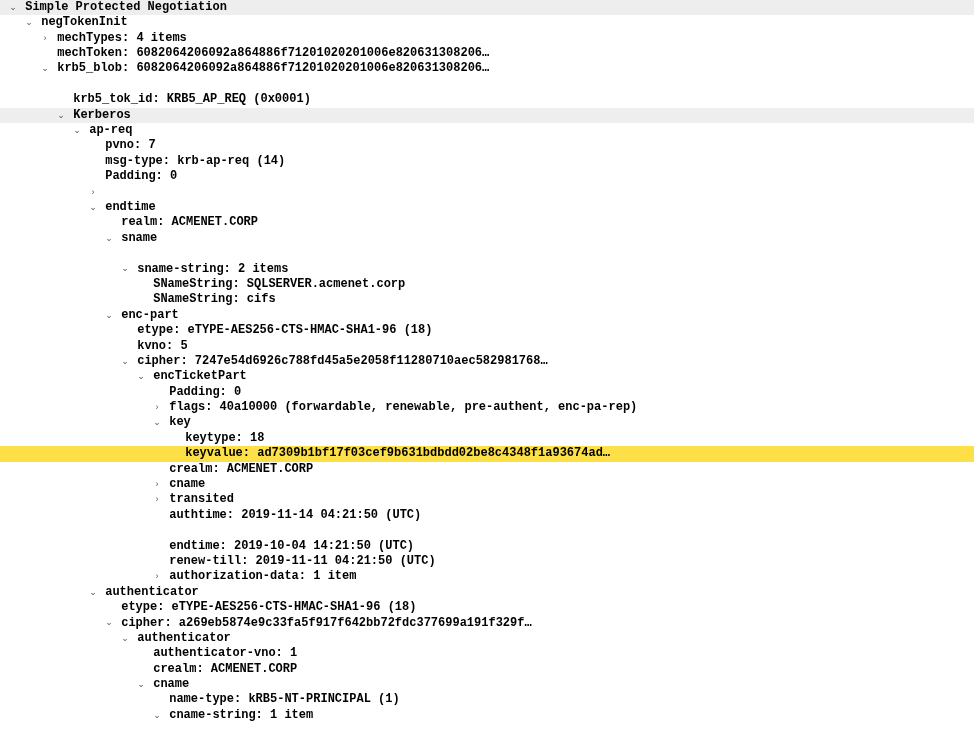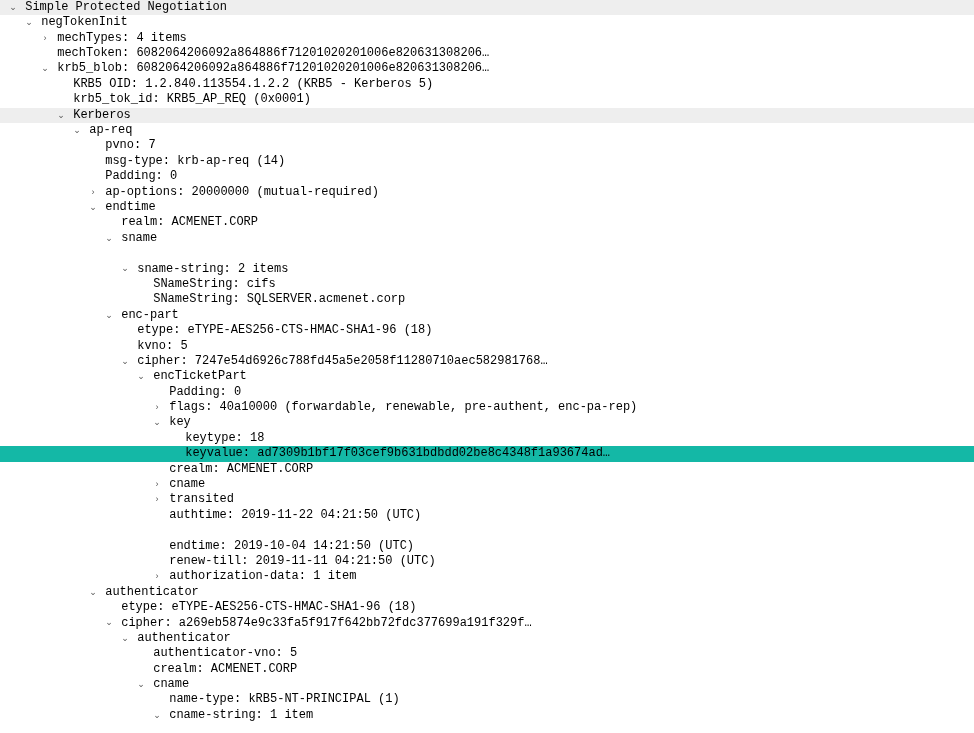--- a/index.html
+++ b/index.html
@@ -16,83 +16,84 @@
     white-space: pre;
     padding: 0;
     height: 15.4px;
     display: flex;
     align-items: center;
   }
   .row.header {
     background: #eeeeee;
   }
   .row.highlight {
-    background: #14b8a6;
+    background: #fde047;
   }
   .toggle {
     display: inline-block;
     width: 10px;
     text-align: center;
     font-family: Arial, sans-serif;
     font-size: 9px;
     color: #555;
     position: relative;
     top: 0px;
   }
   .indent {
     display: inline-block;
   }
   .label {
     white-space: pre;
+    font-weight: bold;
   }
 </style>
 </head>
 <body>
 
 <div id="tree">
     <div class="row header"><span class="indent" style="width: 8px;"></span><span class="toggle">⌄</span><span> </span><span class="label">Simple Protected Negotiation</span></div>
     <div class="row"><span class="indent" style="width: 24px;"></span><span class="toggle">⌄</span><span> </span><span class="label">negTokenInit</span></div>
     <div class="row"><span class="indent" style="width: 40px;"></span><span class="toggle">›</span><span> </span><span class="label">mechTypes: 4 items</span></div>
     <div class="row"><span class="indent" style="width: 40px;"></span><span class="toggle"></span><span> </span><span class="label">mechToken: 6082064206092a864886f71201020201006e820631308206…</span></div>
     <div class="row"><span class="indent" style="width: 40px;"></span><span class="toggle">⌄</span><span> </span><span class="label">krb5_blob: 6082064206092a864886f71201020201006e820631308206…</span></div>
-    <div class="row"><span class="indent" style="width: 56px;"></span><span class="toggle"></span><span> </span><span class="label">KRB5 OID: 1.2.840.113554.1.2.2 (KRB5 - Kerberos 5)</span></div>
+    <div class="row"><span class="indent" style="width: 56px;"></span><span class="toggle"></span><span> </span></div>
     <div class="row"><span class="indent" style="width: 56px;"></span><span class="toggle"></span><span> </span><span class="label">krb5_tok_id: KRB5_AP_REQ (0x0001)</span></div>
     <div class="row header"><span class="indent" style="width: 56px;"></span><span class="toggle">⌄</span><span> </span><span class="label">Kerberos</span></div>
     <div class="row"><span class="indent" style="width: 72px;"></span><span class="toggle">⌄</span><span> </span><span class="label">ap-req</span></div>
     <div class="row"><span class="indent" style="width: 88px;"></span><span class="toggle"></span><span> </span><span class="label">pvno: 7</span></div>
     <div class="row"><span class="indent" style="width: 88px;"></span><span class="toggle"></span><span> </span><span class="label">msg-type: krb-ap-req (14)</span></div>
     <div class="row"><span class="indent" style="width: 88px;"></span><span class="toggle"></span><span> </span><span class="label">Padding: 0</span></div>
-    <div class="row"><span class="indent" style="width: 88px;"></span><span class="toggle">›</span><span> </span><span class="label">ap-options: 20000000 (mutual-required)</span></div>
+    <div class="row"><span class="indent" style="width: 88px;"></span><span class="toggle">›</span><span> </span></div>
     <div class="row"><span class="indent" style="width: 88px;"></span><span class="toggle">⌄</span><span> </span><span class="label">endtime</span></div>
     <div class="row"><span class="indent" style="width: 104px;"></span><span class="toggle"></span><span> </span><span class="label">realm: ACMENET.CORP</span></div>
     <div class="row"><span class="indent" style="width: 104px;"></span><span class="toggle">⌄</span><span> </span><span class="label">sname</span></div>
     <div class="row"><span class="indent" style="width: 120px;"></span><span class="toggle"></span><span> </span></div>
     <div class="row"><span class="indent" style="width: 120px;"></span><span class="toggle">⌄</span><span> </span><span class="label">sname-string: 2 items</span></div>
+    <div class="row"><span class="indent" style="width: 136px;"></span><span class="toggle"></span><span> </span><span class="label">SNameString: SQLSERVER.acmenet.corp</span></div>
     <div class="row"><span class="indent" style="width: 136px;"></span><span class="toggle"></span><span> </span><span class="label">SNameString: cifs</span></div>
-    <div class="row"><span class="indent" style="width: 136px;"></span><span class="toggle"></span><span> </span><span class="label">SNameString: SQLSERVER.acmenet.corp</span></div>
     <div class="row"><span class="indent" style="width: 104px;"></span><span class="toggle">⌄</span><span> </span><span class="label">enc-part</span></div>
     <div class="row"><span class="indent" style="width: 120px;"></span><span class="toggle"></span><span> </span><span class="label">etype: eTYPE-AES256-CTS-HMAC-SHA1-96 (18)</span></div>
     <div class="row"><span class="indent" style="width: 120px;"></span><span class="toggle"></span><span> </span><span class="label">kvno: 5</span></div>
     <div class="row"><span class="indent" style="width: 120px;"></span><span class="toggle">⌄</span><span> </span><span class="label">cipher: 7247e54d6926c788fd45a5e2058f11280710aec582981768…</span></div>
     <div class="row"><span class="indent" style="width: 136px;"></span><span class="toggle">⌄</span><span> </span><span class="label">encTicketPart</span></div>
     <div class="row"><span class="indent" style="width: 152px;"></span><span class="toggle"></span><span> </span><span class="label">Padding: 0</span></div>
     <div class="row"><span class="indent" style="width: 152px;"></span><span class="toggle">›</span><span> </span><span class="label">flags: 40a10000 (forwardable, renewable, pre-authent, enc-pa-rep)</span></div>
     <div class="row"><span class="indent" style="width: 152px;"></span><span class="toggle">⌄</span><span> </span><span class="label">key</span></div>
     <div class="row"><span class="indent" style="width: 168px;"></span><span class="toggle"></span><span> </span><span class="label">keytype: 18</span></div>
     <div class="row highlight"><span class="indent" style="width: 168px;"></span><span class="toggle"></span><span> </span><span class="label">keyvalue: ad7309b1bf17f03cef9b631bdbdd02be8c4348f1a93674ad…</span></div>
     <div class="row"><span class="indent" style="width: 152px;"></span><span class="toggle"></span><span> </span><span class="label">crealm: ACMENET.CORP</span></div>
     <div class="row"><span class="indent" style="width: 152px;"></span><span class="toggle">›</span><span> </span><span class="label">cname</span></div>
     <div class="row"><span class="indent" style="width: 152px;"></span><span class="toggle">›</span><span> </span><span class="label">transited</span></div>
-    <div class="row"><span class="indent" style="width: 152px;"></span><span class="toggle"></span><span> </span><span class="label">authtime: 2019-11-22 04:21:50 (UTC)</span></div>
+    <div class="row"><span class="indent" style="width: 152px;"></span><span class="toggle"></span><span> </span><span class="label">authtime: 2019-11-14 04:21:50 (UTC)</span></div>
     <div class="row"><span class="indent" style="width: 152px;"></span><span class="toggle"></span><span> </span></div>
     <div class="row"><span class="indent" style="width: 152px;"></span><span class="toggle"></span><span> </span><span class="label">endtime: 2019-10-04 14:21:50 (UTC)</span></div>
     <div class="row"><span class="indent" style="width: 152px;"></span><span class="toggle"></span><span> </span><span class="label">renew-till: 2019-11-11 04:21:50 (UTC)</span></div>
     <div class="row"><span class="indent" style="width: 152px;"></span><span class="toggle">›</span><span> </span><span class="label">authorization-data: 1 item</span></div>
     <div class="row"><span class="indent" style="width: 88px;"></span><span class="toggle">⌄</span><span> </span><span class="label">authenticator</span></div>
     <div class="row"><span class="indent" style="width: 104px;"></span><span class="toggle"></span><span> </span><span class="label">etype: eTYPE-AES256-CTS-HMAC-SHA1-96 (18)</span></div>
     <div class="row"><span class="indent" style="width: 104px;"></span><span class="toggle">⌄</span><span> </span><span class="label">cipher: a269eb5874e9c33fa5f917f642bb72fdc377699a191f329f…</span></div>
     <div class="row"><span class="indent" style="width: 120px;"></span><span class="toggle">⌄</span><span> </span><span class="label">authenticator</span></div>
-    <div class="row"><span class="indent" style="width: 136px;"></span><span class="toggle"></span><span> </span><span class="label">authenticator-vno: 5</span></div>
+    <div class="row"><span class="indent" style="width: 136px;"></span><span class="toggle"></span><span> </span><span class="label">authenticator-vno: 1</span></div>
     <div class="row"><span class="indent" style="width: 136px;"></span><span class="toggle"></span><span> </span><span class="label">crealm: ACMENET.CORP</span></div>
     <div class="row"><span class="indent" style="width: 136px;"></span><span class="toggle">⌄</span><span> </span><span class="label">cname</span></div>
     <div class="row"><span class="indent" style="width: 152px;"></span><span class="toggle"></span><span> </span><span class="label">name-type: kRB5-NT-PRINCIPAL (1)</span></div>
     <div class="row"><span class="indent" style="width: 152px;"></span><span class="toggle">⌄</span><span> </span><span class="label">cname-string: 1 item</span></div>
   </div>
 
 </body></html>

